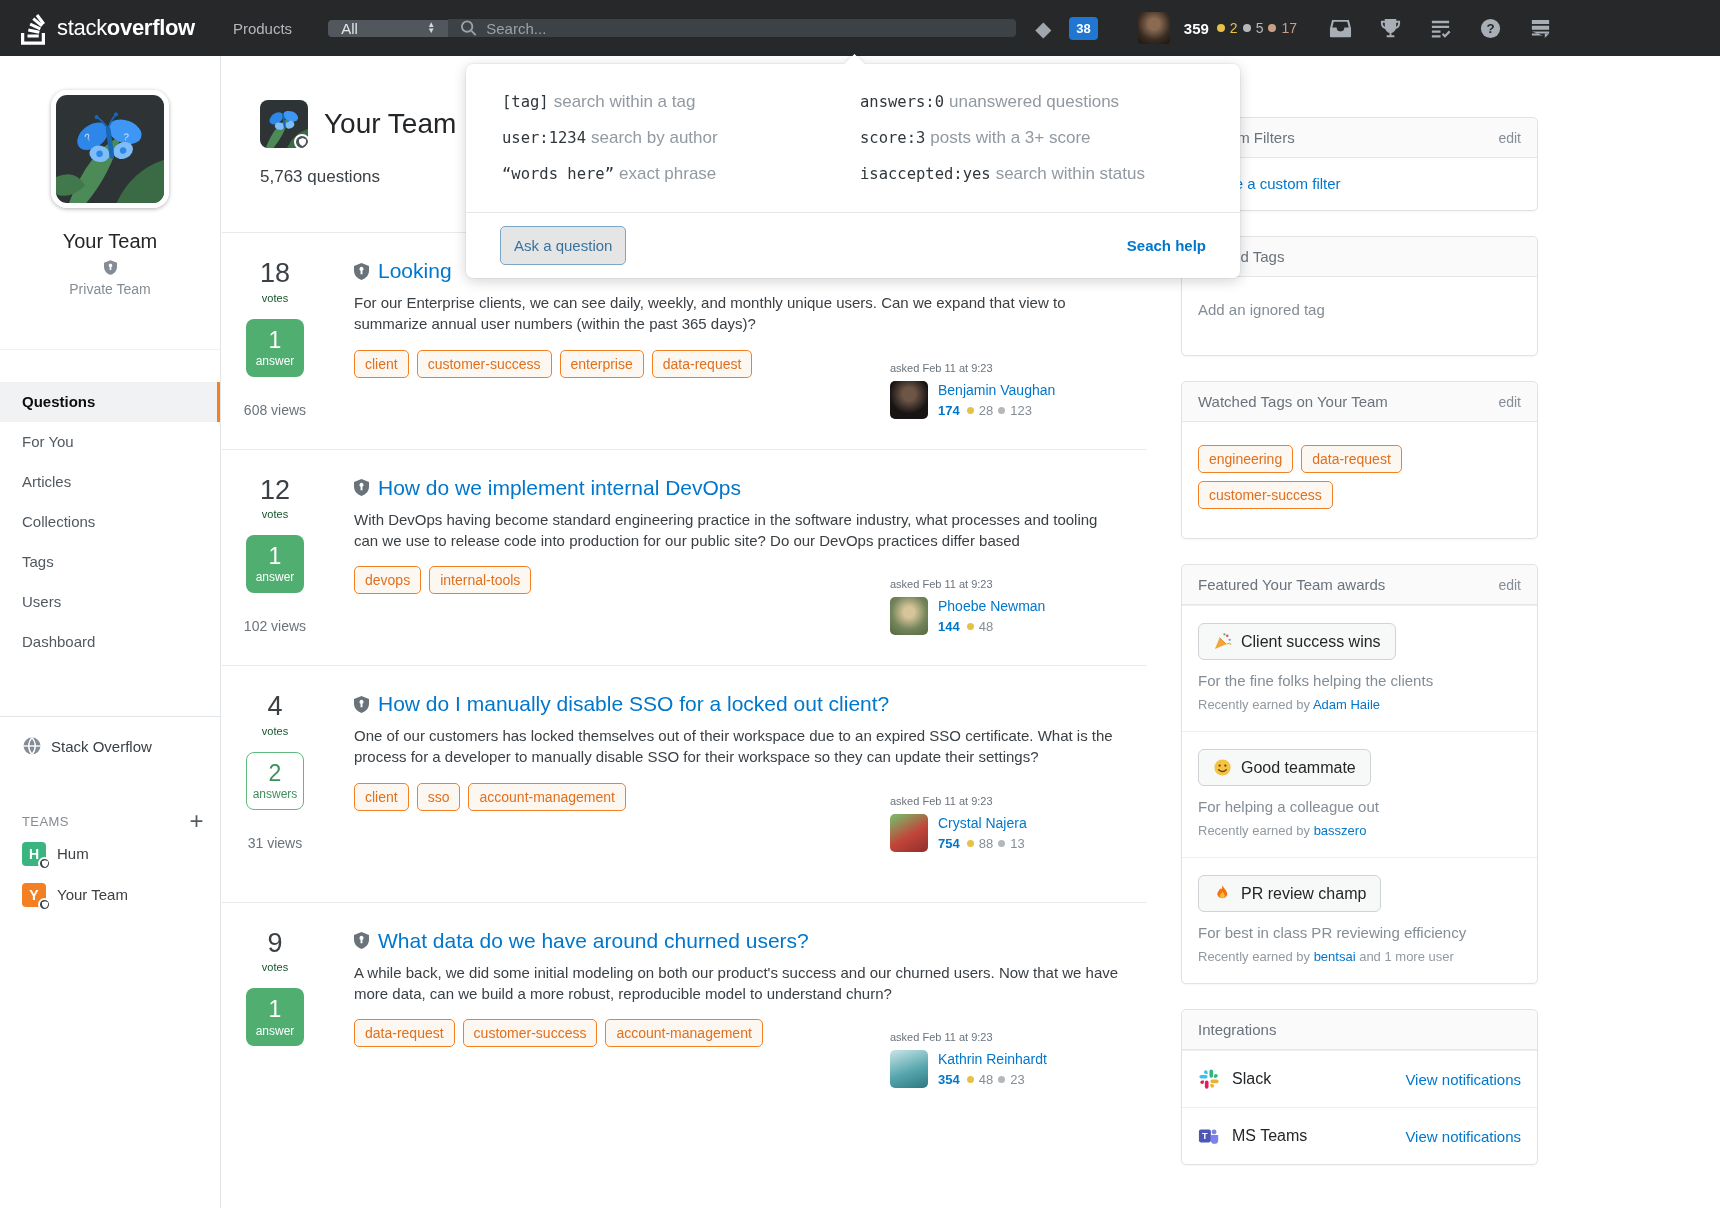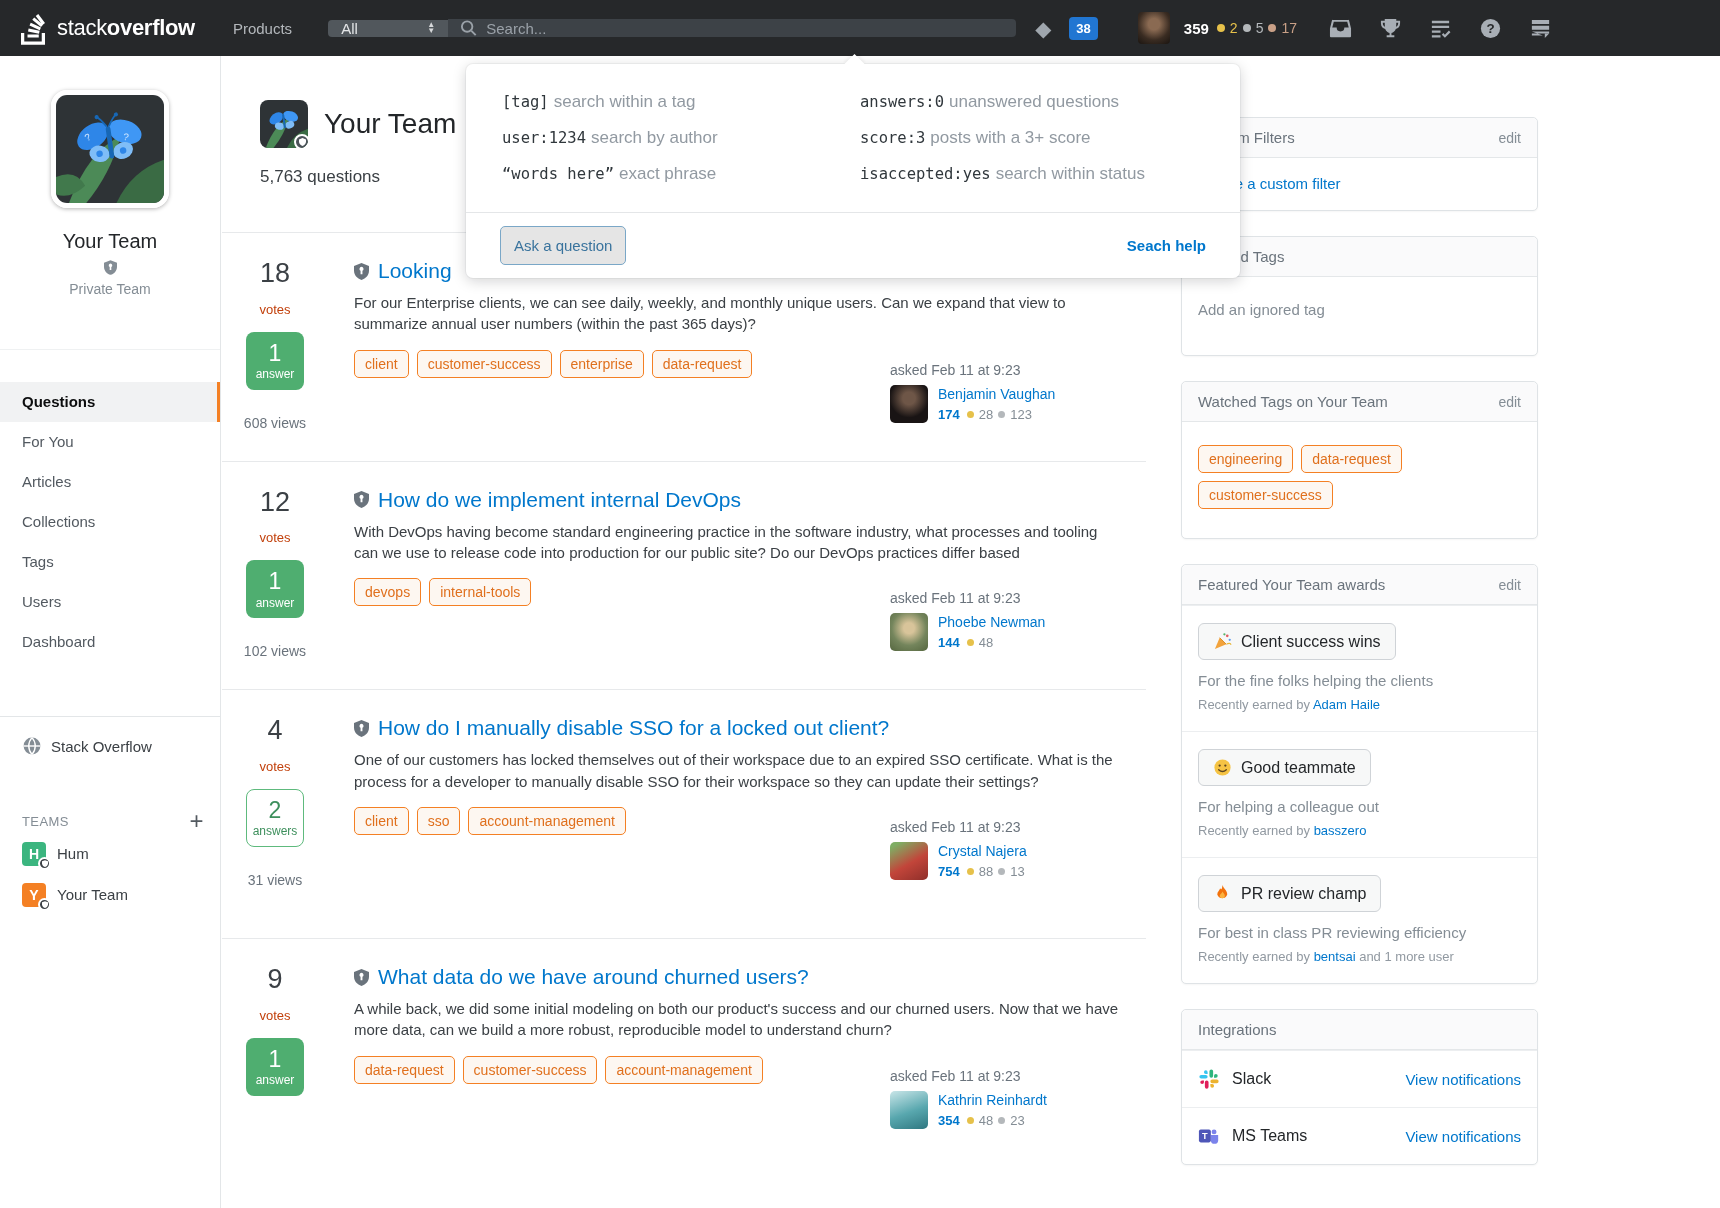--- a/index.html
+++ b/index.html
@@ -90,38 +90,38 @@
     background:#4c535a; border:2px solid #fff; display:flex; align-items:center; justify-content:center; }
   .sm-shield svg { width:7px; height:8px; }
   .page-title { font-size:28px; font-weight:400; color:#232629; }
   .qcount { margin-top:19px; font-size:17px; color:#3b4045; }
   .qlist { margin-top:45px; border-top:1px solid #e7e9eb; }
   .qrow { display:flex; border-bottom:1px solid #e7e9eb; padding:26px 0 30px 0; }
   .qrow:nth-child(3) { padding-bottom:50px; }
   .qrow:nth-child(4) { border-bottom:none; }
   .stats { width:106px; flex-shrink:0; display:flex; flex-direction:column; align-items:center; }
   .votes-num { font-size:27px; color:#3b4045; line-height:1.1; }
-  .votes-lbl { font-size:13px; color:#c2410c; margin-top:13px; }
+  .votes-lbl { font-size:11px; color:#14532d; margin-top:3px; }
   .ansbox { margin-top:15px; width:58px; height:58px; border-radius:8px; display:flex;
     flex-direction:column; align-items:center; justify-content:center; }
   .ansbox.accepted { background:#4fae70; color:#fff; }
   .ansbox.unaccepted { border:1px solid #5eba7d; color:#3d8f5c; }
   .ans-num { font-size:23px; line-height:1.1; }
   .ans-lbl { font-size:12px; margin-top:1px; }
   .views { margin-top:25px; font-size:14px; color:#6a737c; }
   .qbody { flex:1; padding-left:26px; }
   .qtitle { display:flex; align-items:center; gap:9px; }
   .qtitle a { font-size:21px; color:#0077cc; text-decoration:none; cursor:pointer; }
   .qexcerpt { margin-top:9px; font-size:15px; line-height:1.42; color:#3b4045; max-width:770px; }
   .qfoot { display:flex; justify-content:space-between; align-items:flex-start; margin-top:13px; }
   .tags { display:flex; gap:8px; flex-wrap:wrap; padding-top:2px; }
   .tag { border:1px solid #f48024; color:#e0701d; background:#fdf7f1; padding:5px 10px;
     border-radius:5px; font-size:14px; cursor:pointer; white-space:nowrap; }
   .usercard { width:256px; flex-shrink:0; margin-top:14px; }
-  .asked { font-size:14px; color:#6a737c; margin-bottom:7px; }
+  .asked { font-size:11px; color:#6a737c; margin-bottom:7px; }
   .urow { display:flex; gap:10px; }
   .uavatar { width:38px; height:38px; border-radius:5px; flex-shrink:0; cursor:pointer; }
   .av-benjamin { background:radial-gradient(circle at 50% 35%, #6e5647 0 20%, #191414 62%); }
   .av-phoebe  { background:radial-gradient(circle at 50% 40%, #d8c49a 0 18%, #74855c 58%, #55663f); }
   .av-crystal { background:linear-gradient(150deg,#7fae64 10%,#c2453a 55%,#8f2f2a); }
   .av-kathrin { background:linear-gradient(160deg,#bfe0e3 5%,#58a7ae 55%,#2f7780); }
   .uname { font-size:14px; color:#0077cc; cursor:pointer; }
   .urep { font-size:13px; color:#848d95; margin-top:4px; display:flex; align-items:center; gap:5px; }
   .urep .rep { color:#0077cc; font-weight:700; margin-right:2px; }
   .urep .dot { width:7px; height:7px; }

